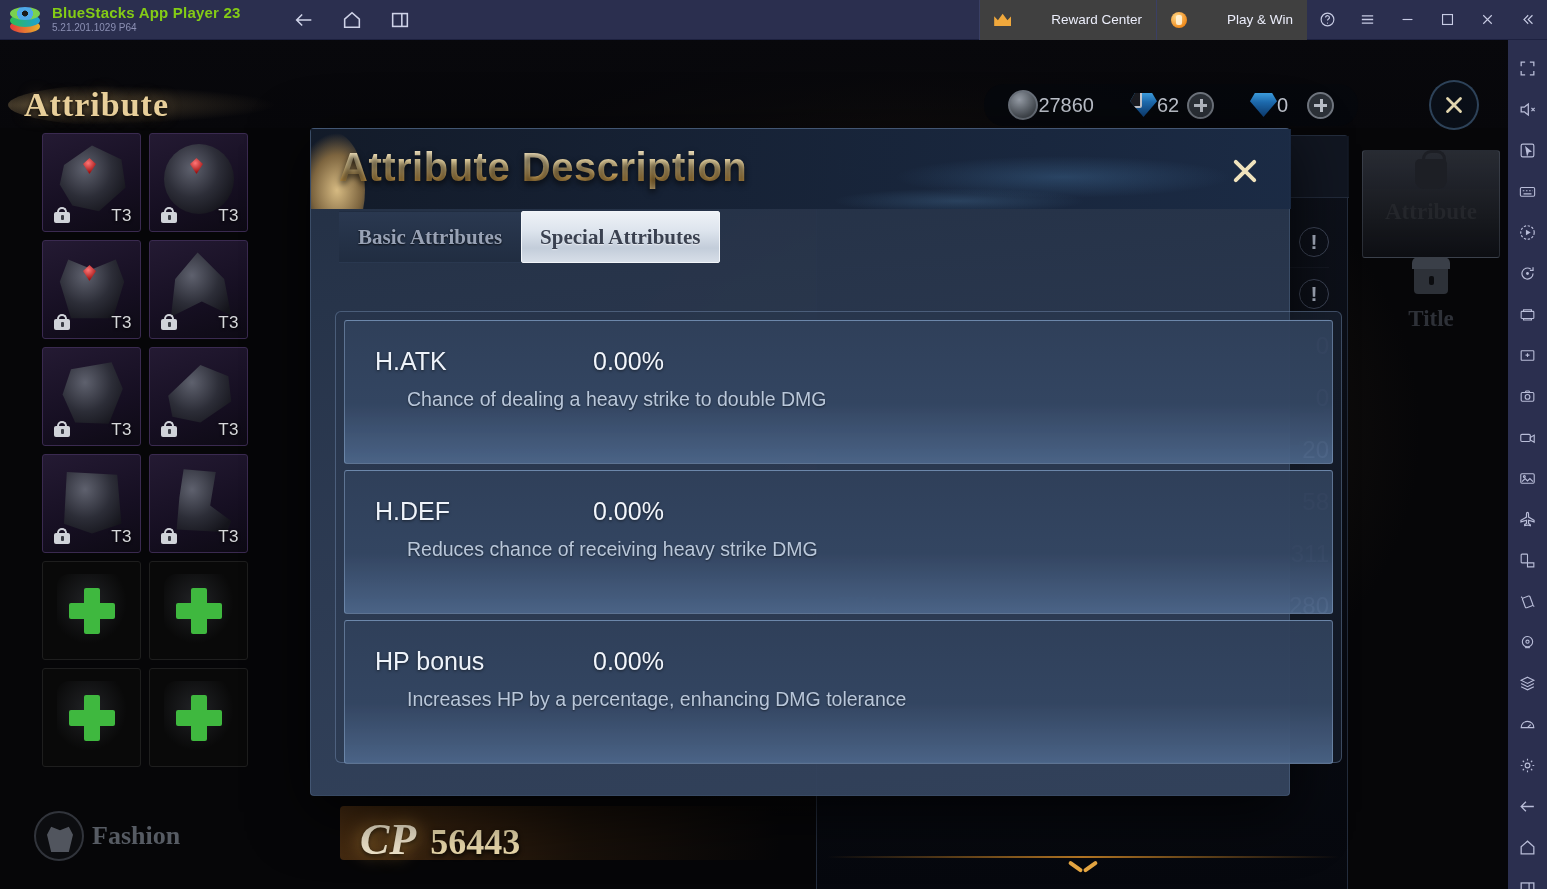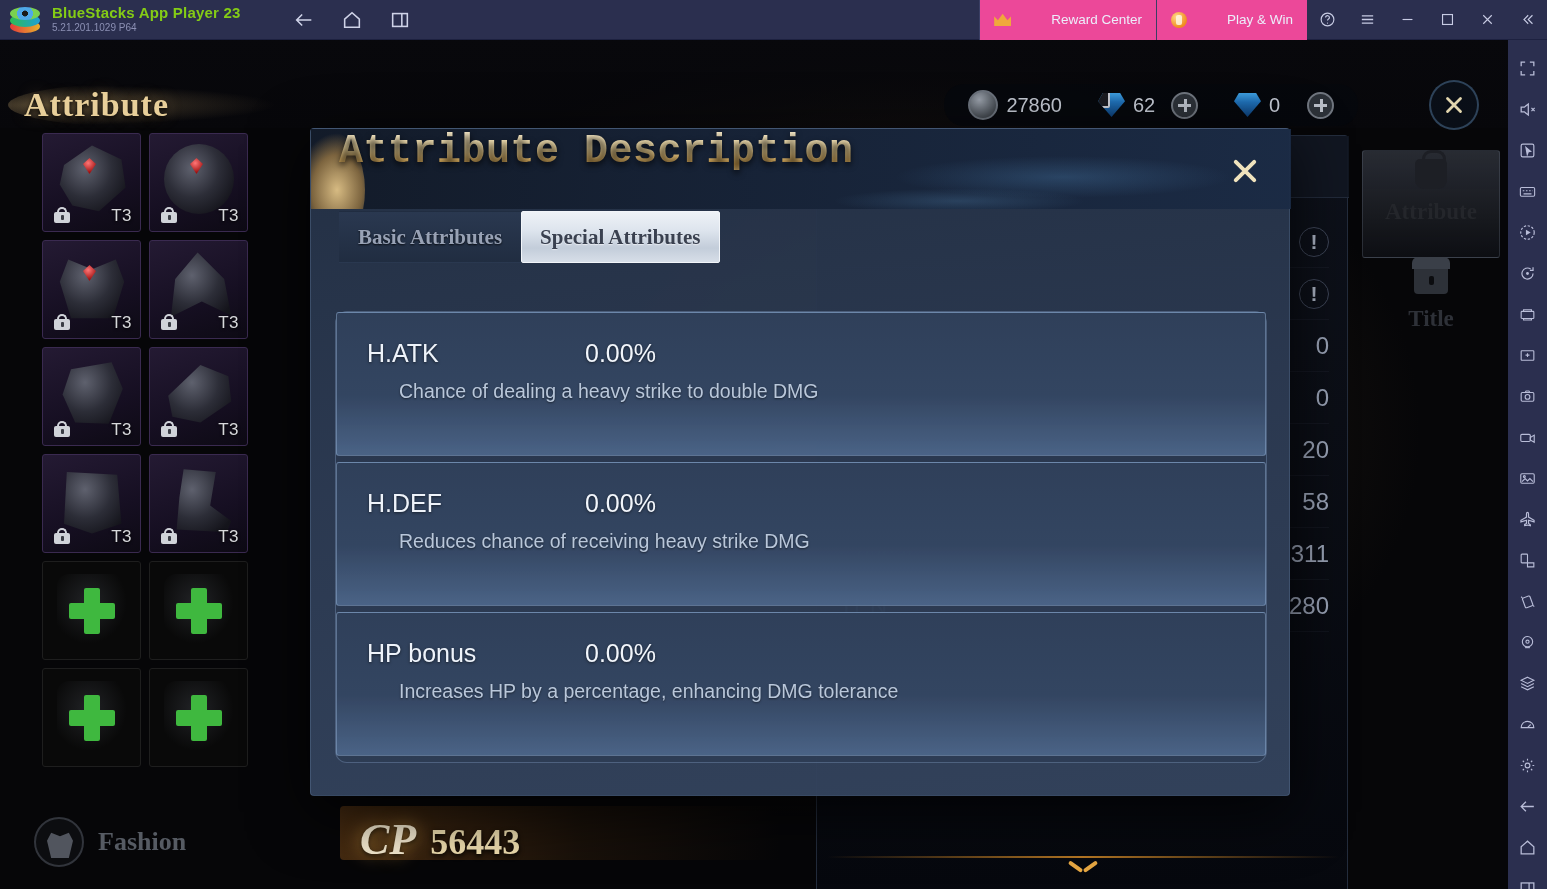--- a/index.html
+++ b/index.html
@@ -30,21 +30,21 @@
   .bs-title { color: #84cc16; font-size: 15px; font-weight: bold; letter-spacing: .2px; }
   .bs-subtitle { color: #8c90b4; font-size: 10px; margin-top: 2px; }
   .bs-navicons { display: flex; align-items: center; gap: 26px; margin-left: 52px; }
   .bs-navicons .nicon { width: 22px; height: 22px; color: #cfd3e8; cursor: pointer; }
   .bs-spacer { flex: 1; }
   .bs-pill {
     display: flex; align-items: center; gap: 8px; height: 40px; padding: 0 14px;
     color: #eceefb; font-size: 13.5px; cursor: pointer;
     border-left: 1px solid #3a3f64;
   }
-  .bs-pill.accent { background: #ec4899; gap: 40px; }
+  .bs-pill.accent { background: #404040; gap: 40px; }
   .crown {
     width: 17px; height: 13px; flex: none;
     background: #f0a83c;
     clip-path: polygon(0% 100%, 0% 25%, 22% 55%, 50% 5%, 78% 55%, 100% 25%, 100% 100%);
   }
   .coin-orange {
     width: 16px; height: 16px; border-radius: 50%; flex: none;
     background: radial-gradient(circle at 35% 32%, #ffd98a, #f08c1e 70%);
     position: relative;
   }
@@ -105,21 +105,21 @@
     background: radial-gradient(ellipse at 12% 50%, rgba(200,168,110,.35), rgba(0,0,0,0) 62%);
     pointer-events: none;
   }
 
   .currency-bar {
     position: absolute; right: 150px; top: 44px;
     display: flex; align-items: center; gap: 0;
     background: rgba(6,8,14,.75);
     border-radius: 20px; padding: 0 6px; height: 42px;
   }
-  .cur-group { display: flex; align-items: center; gap: 8px; padding: 0 18px; }
+  .cur-group { display: flex; align-items: center; gap: 0; padding: 0 18px; }
   .cur-val { color: #c3c8d2; font-size: 20px; min-width: 30px; }
   .coin-silver {
     width: 30px; height: 30px; border-radius: 50%;
     background: radial-gradient(circle at 36% 30%, #9aa1ab, #4a5057 68%, #2c3035 100%);
     border: 2px solid #6c737d; flex: none;
   }
   .gem {
     width: 27px; height: 24px; flex: none; position: relative;
     background: linear-gradient(180deg, #3e9fe0 0%, #1f6fb5 38%, #0d3f77 100%);
     clip-path: polygon(18% 0%, 82% 0%, 100% 34%, 50% 100%, 0% 34%);
@@ -213,22 +213,22 @@
   .slot .plus-green::before { left: 15px; top: 0; width: 16px; height: 46px; }
   .slot .plus-green::after  { top: 15px; left: 0; height: 16px; width: 46px; }
   .slot .plus-ghost {
     position: absolute; left: 14px; top: 12px; width: 70px; height: 70px;
     background: radial-gradient(ellipse at 45% 40%, rgba(90,95,105,.30), rgba(10,10,12,0) 70%);
     border-radius: 12px;
   }
 
   
   .fashion {
-    position: absolute; left: 34px; bottom: 22px;
-    display: flex; align-items: center; gap: 14px; cursor: pointer;
+    position: absolute; left: 34px; bottom: 28px;
+    display: flex; align-items: center; gap: 8px; cursor: pointer;
   }
   .fashion-icon {
     width: 50px; height: 50px; border-radius: 50%;
     border: 2px solid #31343b; background: #0c0d10;
     position: relative;
   }
   .fashion-icon .armor {
     position: absolute; left: 11px; top: 11px; width: 26px; height: 28px;
     background: #51555e;
     clip-path: polygon(16% 10%, 50% 22%, 84% 10%, 100% 38%, 84% 100%, 16% 100%, 0% 38%);
@@ -364,22 +364,22 @@
       radial-gradient(ellipse 240px 30px at 60% 52%, rgba(100,170,230,.22), rgba(0,0,0,0) 70%),
       radial-gradient(ellipse 180px 18px at 40% 68%, rgba(120,190,245,.18), rgba(0,0,0,0) 70%);
     pointer-events: none;
   }
   .hdr-scroll {
     position: absolute; left: -16px; top: 2px; width: 70px; height: 118px;
     background: radial-gradient(ellipse at 60% 50%, rgba(225,195,135,.95) 0%, rgba(160,125,70,.75) 42%, rgba(0,0,0,0) 68%);
     border-radius: 50%;
   }
   .modal-title {
-    position: absolute; left: 28px; top: 0;
-    font-family: Liberation Mono, monospace;
+    position: absolute; left: 28px; top: 16px;
+    font-family: Liberation Sans, sans-serif;
     font-size: 40px; font-weight: bold; letter-spacing: .5px;
     background: linear-gradient(180deg, #fff4d8 0%, #f0d9a0 42%, #cf9f4d 78%, #e8c689 100%);
     -webkit-background-clip: text; background-clip: text; color: transparent;
     text-shadow: 0 3px 6px rgba(0,0,0,.7);
   }
   .modal-close {
     position: absolute; right: 24px; top: 20px; width: 44px; height: 44px;
     display: flex; align-items: center; justify-content: center; cursor: pointer;
   }
   .modal-close svg { width: 34px; height: 34px; }
@@ -402,23 +402,24 @@
   }
   .tab.active {
     background: linear-gradient(180deg, #eef2f7 0%, #dde4ed 38%, #c3cdda 72%, #d7dee8 100%);
     color: #3a4150;
     border: 1px solid #f2f5f9;
     border-radius: 2px;
     text-shadow: 0 1px 1px rgba(255,255,255,.6);
   }
 
   .cards {
-    position: absolute; left: 24px; top: 182px; width: 932px; height: 452px;
+    position: absolute; left: 24px; top: 182px; width: 1007px; height: 452px;
     border: 1px solid rgba(140,170,210,.35);
-    border-radius: 12px;
+    border-radius: 6px;
+    padding: 8px;
     background: rgba(40,54,76,.35);
   }
   .card {
     position: relative; height: 144px; margin-bottom: 6px;
     background: linear-gradient(180deg, rgba(48,64,90,.96) 0%, rgba(52,70,98,.96) 58%, rgba(78,104,140,.90) 100%);
     border: 1px solid rgba(150,180,215,.45);
     border-radius: 3px;
     padding: 26px 0 0 30px;
   }
   .card-head { display: flex; align-items: baseline; }

